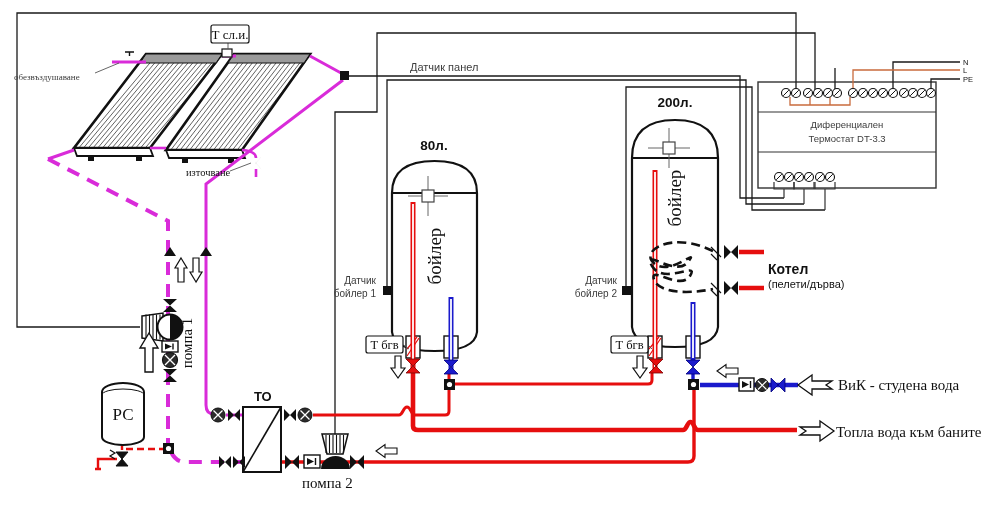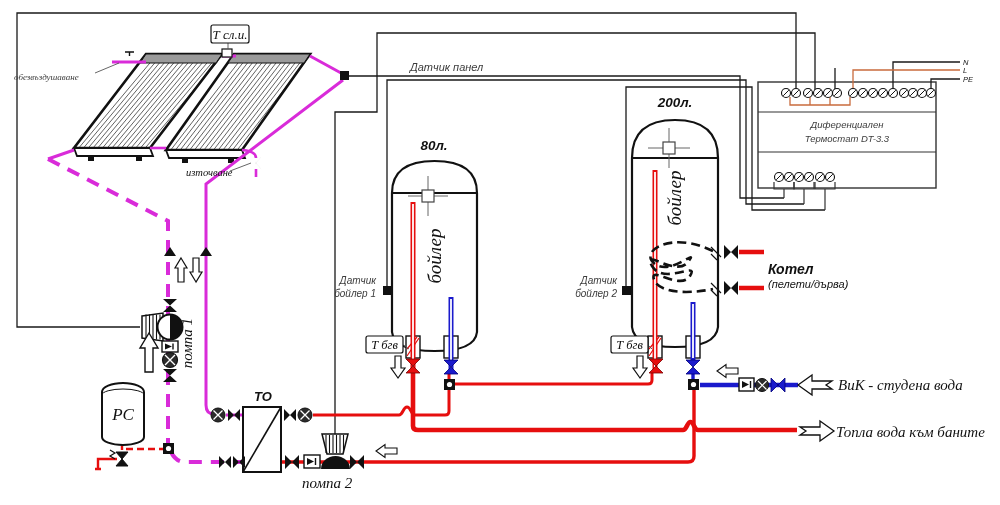--- a/index.html
+++ b/index.html
@@ -1,16 +1,16 @@
 <!DOCTYPE html>
 <html><head>
 <meta charset="utf-8">
 <style>
   html,body{margin:0;padding:0;background:#fff;}
-  .stage{width:1000px;height:505px;position:relative;background:#fff;overflow:hidden;font-style:italic;}
+  .stage{width:1000px;height:505px;position:relative;background:#fff;overflow:hidden;}
   svg{display:block;}
   text{fill:#111;}
   .sans{font-family:"Liberation Sans",sans-serif;}
   .serif{font-family:"Liberation Serif",serif;}
   .grey{fill:#3c3c3c;}
 </style>
 </head>
 <body>
 
 <div class="stage">

